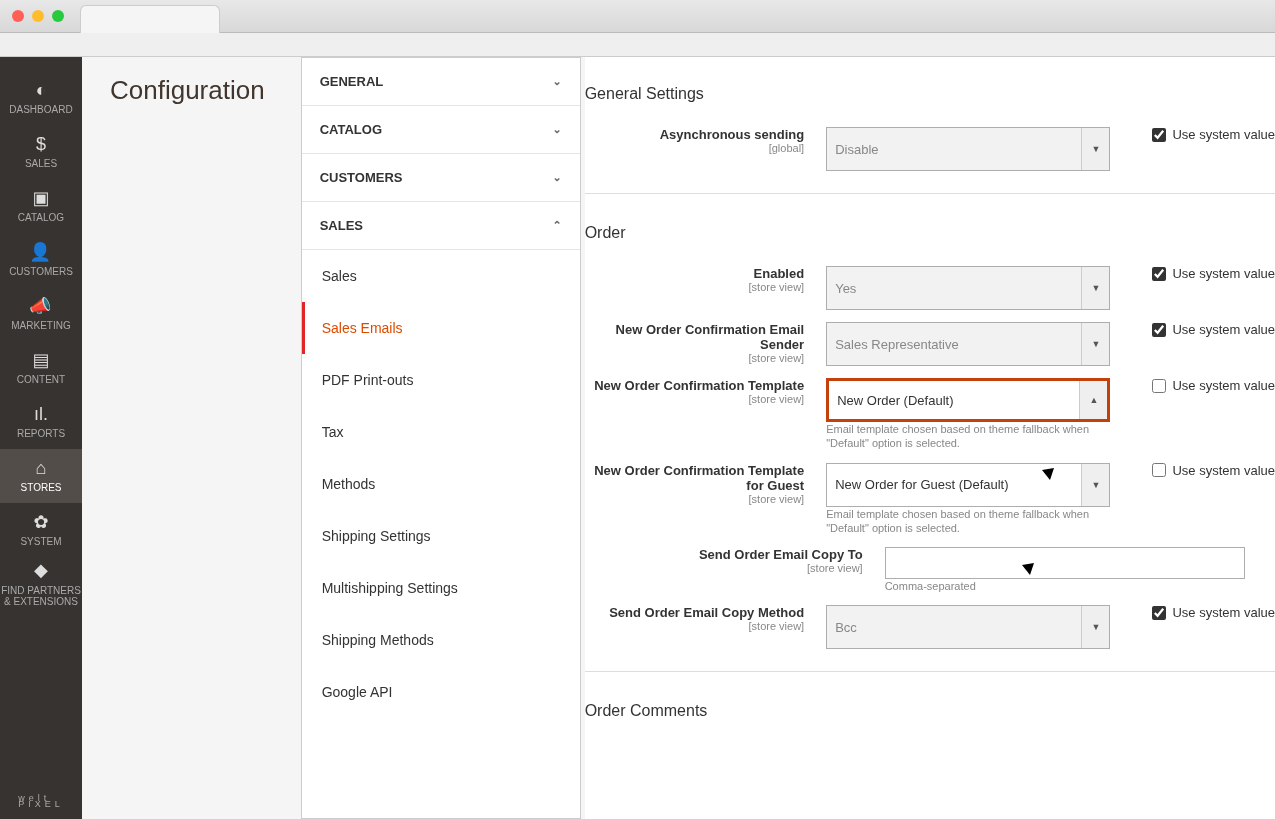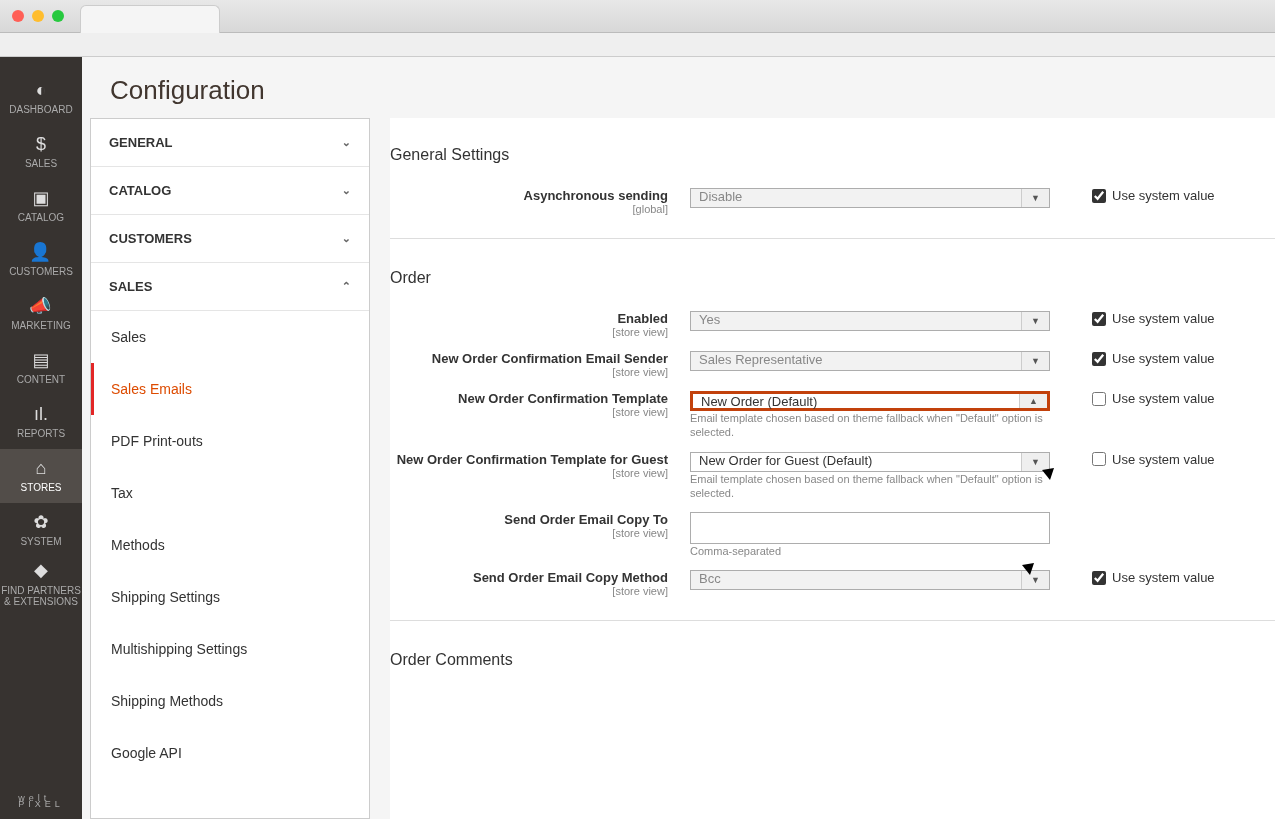--- a/index.html
+++ b/index.html
@@ -10,43 +10,43 @@
 .tl.red{background:#ff5f56}.tl.yel{background:#ffbd2e}.tl.grn{background:#27c93f}
 .tab{width:140px;height:28px;background:#f5f5f5;border-radius:6px 6px 0 0;margin-top:5px;border:1px solid #ccc;border-bottom:none}
 .toolbar-blank{height:24px;background:#efefef;border-bottom:1px solid #ccc}
 .app{display:flex;height:calc(819px - 57px)}
 .leftnav{width:82px;background:#373330;color:#aaa;display:flex;flex-direction:column;align-items:center;padding-top:14px;font-size:10px}
 .leftnav .item{display:flex;flex-direction:column;align-items:center;gap:4px;height:54px;justify-content:center;width:100%;cursor:pointer;text-align:center;line-height:1.1}
 .leftnav .item.active{background:#524d49;color:#fff}
 .leftnav .icon{font-size:18px;color:#ddd}
 .leftnav .logo{margin-top:auto;font-weight:700;font-size:22px;color:#fff;letter-spacing:-1px;padding:6px 0 10px}
 .leftnav .logo span{font-weight:300;font-size:9px;display:block;letter-spacing:4px;color:#aaa;margin-top:-4px}
-.main{flex:1;display:flex;flex-direction:column;overflow:hidden}
+.main{flex:1;display:flex;flex-direction:row;overflow:hidden}
 .page-title{font-size:26px;font-weight:300;color:#41362f;padding:18px 28px 12px;background:#f5f5f5}
-.content{display:flex;flex:1;overflow:hidden;padding:0 0 0 8px;gap:20px}
+.content{display:flex;flex:1;overflow:hidden;padding:0 0 0 8px;gap:4px}
 .config-nav{width:280px;background:#fff;border:1px solid #ccc;border-left:1px solid #ccc}
 .sec-head{padding:16px 18px;font-weight:700;font-size:13px;border-bottom:1px solid #e5e5e5;display:flex;justify-content:space-between;align-items:center;cursor:pointer;color:#333}
 .sec-head .chev{font-size:11px;color:#666}
 .sub{padding:0}
 .sub .link{padding:18px 20px;font-size:14px;color:#333;cursor:pointer}
 .sub .link.active{color:#dd4b00;border-left:3px solid #e22626;padding-left:17px;font-weight:400}
 .form-area{flex:1;background:#fff;padding:20px 0 20px 0;overflow-y:auto}
 .group-title{font-size:16px;font-weight:400;color:#333;padding:8px 0 18px 0}
 .row{display:flex;align-items:flex-start;padding:6px 0;min-height:40px}
 .row .lbl{width:300px;text-align:right;padding-right:22px;font-size:13px;color:#333;font-weight:600}
 .row .lbl .scope{display:block;font-size:11px;color:#888;font-weight:400}
 .row .ctl{width:360px}
 .row .note{font-size:11px;color:#888;margin-top:0;line-height:1.3}
 .row .sys{margin-left:42px;display:flex;align-items:center;gap:6px;font-size:13px;color:#333;white-space:nowrap}
 select,input[type=text]{width:100%;height:32px;border:1px solid #adadad;padding:0 8px;font-size:13px;background:#fff;color:#333}
 select:disabled,input:disabled{background:#f0f0f0;color:#8a8a8a}
 input[type=checkbox]{width:14px;height:14px;accent-color:#333}
 hr.divider{border:none;border-top:1px solid #ddd;margin:16px 0 22px 0;width:100%}
 .sel-wrap{position:relative;width:100%}
-.sel-wrap .fake-sel{display:flex;align-items:flex-start;justify-content:space-between;height:20px;border:1px solid #adadad;padding:0 0 0 8px;background:#fff;cursor:pointer}
+.sel-wrap .fake-sel{display:flex;align-items:center;justify-content:space-between;height:44px;border:1px solid #adadad;padding:0 0 0 8px;background:#fff;cursor:pointer}
 .sel-wrap .fake-sel.disabled{background:#f2f2f2;color:#888;cursor:default}
 .sel-wrap .fake-sel.active{border:3px solid #c2410c}
 .sel-wrap .caret{width:28px;height:100%;border-left:1px solid #ccc;display:flex;align-items:center;justify-content:center;background:#efefef;font-size:9px;color:#555}
 .sel-wrap .caret.up::before{content:"▲"}
 .sel-wrap .caret.down::before{content:"▼"}
 .arrow{position:absolute;pointer-events:none}
 </style>
 </head>
 <body>
 

